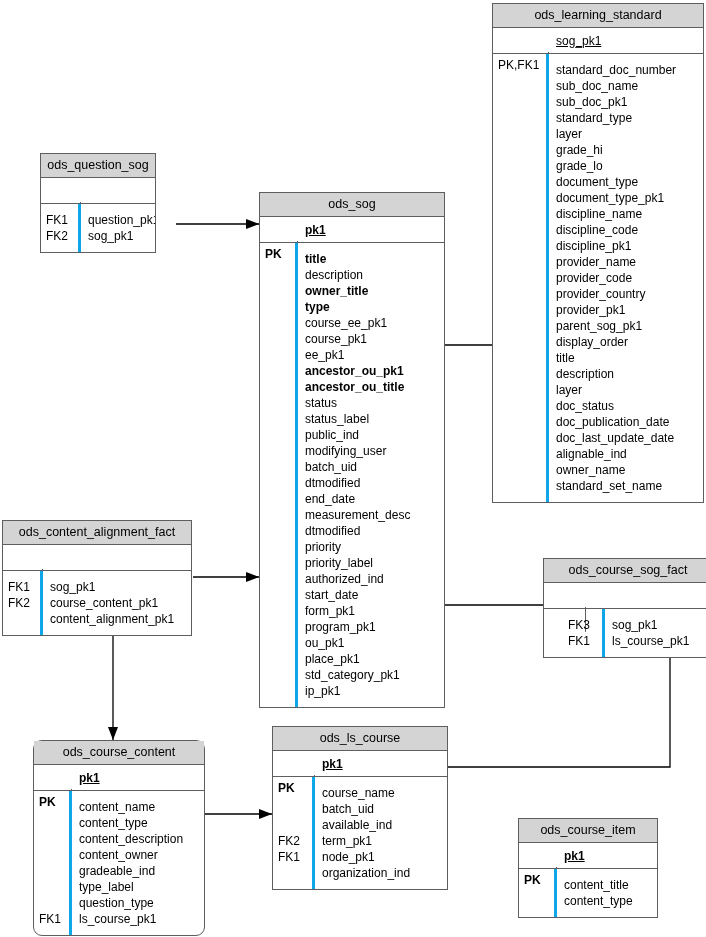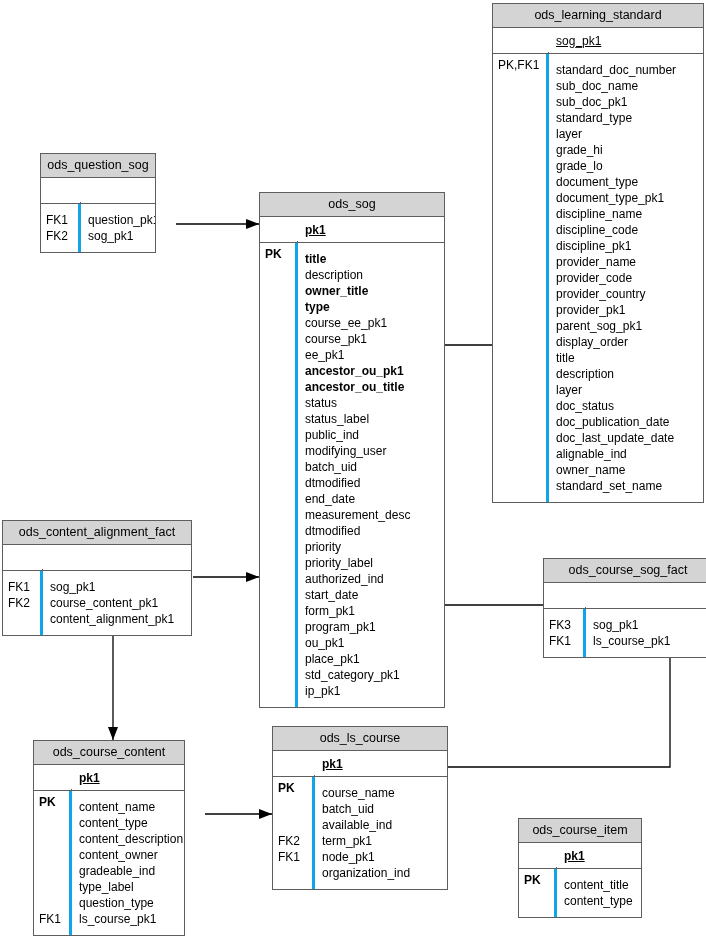--- a/index.html
+++ b/index.html
@@ -215,31 +215,31 @@
         </div>
       </div>
     </div>
     <div class="db-table" style="left: 543px; top: 558px; width: 170px;">
       <div class="tbl-header">ods_course_sog_fact</div>
       <div class="key-row">
         <div class="kcell" style="width: 42px;"></div>
         <div class="ncell"></div>
       </div>
       <div class="fields">
-        <div class="kcol" style="width: 42px;">
+        <div class="kcol" style="width: 42px; margin-left: 19px;">
           <div class="line">FK3</div>
           <div class="line">FK1</div>
         </div>
         <div class="ncol">
           <div class="line">sog_pk1</div>
           <div class="line">ls_course_pk1</div>
         </div>
       </div>
     </div>
-    <div class="db-table" style="left: 33px; top: 740px; width: 152px;">
+    <div class="db-table" style="left: 33px; top: 740px; width: 172px; border-radius: 9px;">
       <div class="tbl-header">ods_course_content</div>
       <div class="key-row">
         <div class="kcell bold" style="width: 38px;">PK</div>
         <div class="ncell bold ul">pk1</div>
       </div>
       <div class="fields">
         <div class="kcol" style="width: 38px;">
           <div class="line"></div>
           <div class="line"></div>
           <div class="line"></div>
@@ -279,21 +279,21 @@
         <div class="ncol">
           <div class="line">course_name</div>
           <div class="line">batch_uid</div>
           <div class="line">available_ind</div>
           <div class="line">term_pk1</div>
           <div class="line">node_pk1</div>
           <div class="line">organization_ind</div>
         </div>
       </div>
     </div>
-    <div class="db-table" style="left: 518px; top: 818px; width: 124px;">
+    <div class="db-table" style="left: 518px; top: 818px; width: 140px;">
       <div class="tbl-header">ods_course_item</div>
       <div class="key-row">
         <div class="kcell bold" style="width: 38px;">PK</div>
         <div class="ncell bold ul">pk1</div>
       </div>
       <div class="fields">
         <div class="kcol" style="width: 38px;">
           <div class="line"></div>
           <div class="line"></div>
         </div>

